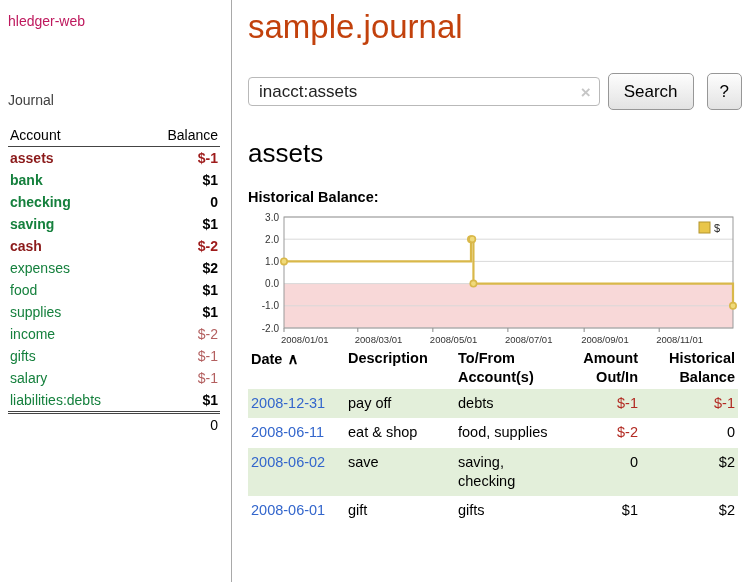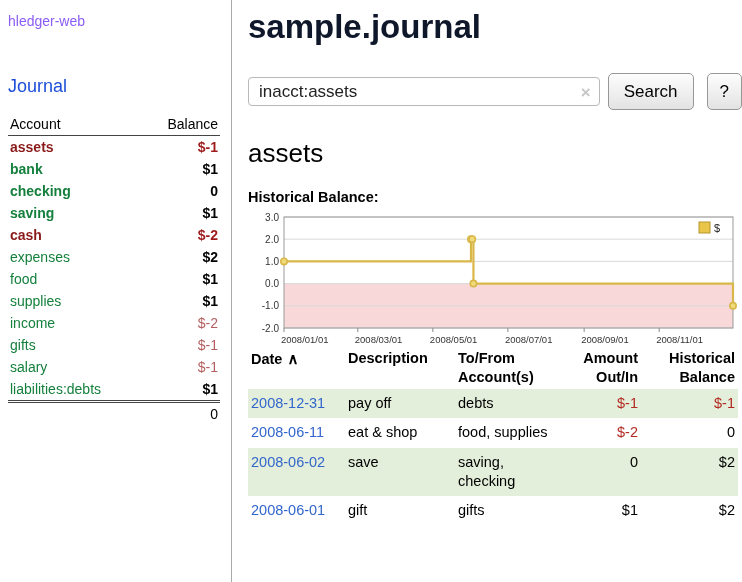--- a/index.html
+++ b/index.html
@@ -2,41 +2,41 @@
 <html><head>
 <meta charset="utf-8">
 <style>
   *{box-sizing:border-box;margin:0;padding:0}
   html,body{width:742px;height:582px}
   body{font-family:"Liberation Sans",sans-serif;background:#fff;color:#000;overflow:hidden;position:relative}
   a{text-decoration:none;cursor:pointer}
 
   
   .sidebar{position:absolute;left:0;top:0;width:232px;height:582px;border-right:1px solid #a9a9a9;padding:12px 8px 0 8px}
-  .brand{color:#8b5cf6;font-size:14px;display:inline-block}
-  .nav-journal{display:block;color:#1d4ed8;font-size:18px;margin-top:46px}
+  .brand{color:#be185d;font-size:14px;display:inline-block}
+  .nav-journal{display:block;color:#404040;font-size:14px;margin-top:62px}
   .acct-table{width:212px;margin-top:16px;border-collapse:collapse;font-size:14px}
   .acct-table th{text-align:left;font-weight:normal;border-bottom:1px solid #444;padding:3px 2px}
   .acct-table th.r{text-align:right}
   .acct-table td{padding:3px 2px}
   .bal{text-align:right;font-weight:bold;white-space:nowrap;color:#000}
   .bal.red{color:#9e1b1b}
   .bal.rose{color:#b35f5f;font-weight:normal}
   .bal.plain{font-weight:normal}
   .acct{color:#15803d}
   .acct.dark{color:#8b1a1a}
   .b{font-weight:bold}
   .lvl0{padding-left:7px}
   .lvl1{padding-left:18px}
   .lvl2{padding-left:29px}
   .total-row td{border-top:3px double #444}
 
   
   .main{position:absolute;left:248px;top:0;width:494px;padding-top:8px}
-  h1{font-size:33px;font-weight:bold;color:#0f172a}
+  h1{font-size:33px;font-weight:normal;color:#c2410c}
   .searchbar{display:flex;align-items:center;margin-top:27px}
   .input-wrap{position:relative;width:358px}
   .input-wrap input{width:100%;height:29px;font-size:17px;font-family:inherit;padding:0 28px 0 10px;border:1px solid #b9b9b9;border-radius:4px;color:#222;background:#fff}
   .clear-x{position:absolute;right:9px;top:7px;color:#c6c6c6;font-size:17px;font-weight:bold;line-height:1;cursor:pointer}
   .btn{height:37px;margin-left:8px;padding:0 15px;font-size:17px;font-family:inherit;background:linear-gradient(#fdfdfd,#e3e3e3);border:1px solid #979797;border-radius:5px;color:#000;cursor:pointer}
   .btn.help{margin-left:13px;padding:0 12px}
   h2{font-size:26px;font-weight:normal;margin-top:28px}
   .chart-title{font-weight:bold;font-size:14.5px;margin-top:20px}
   .chart-wrap{margin-top:4px}
   svg{font-family:"Liberation Sans",sans-serif;display:block}

